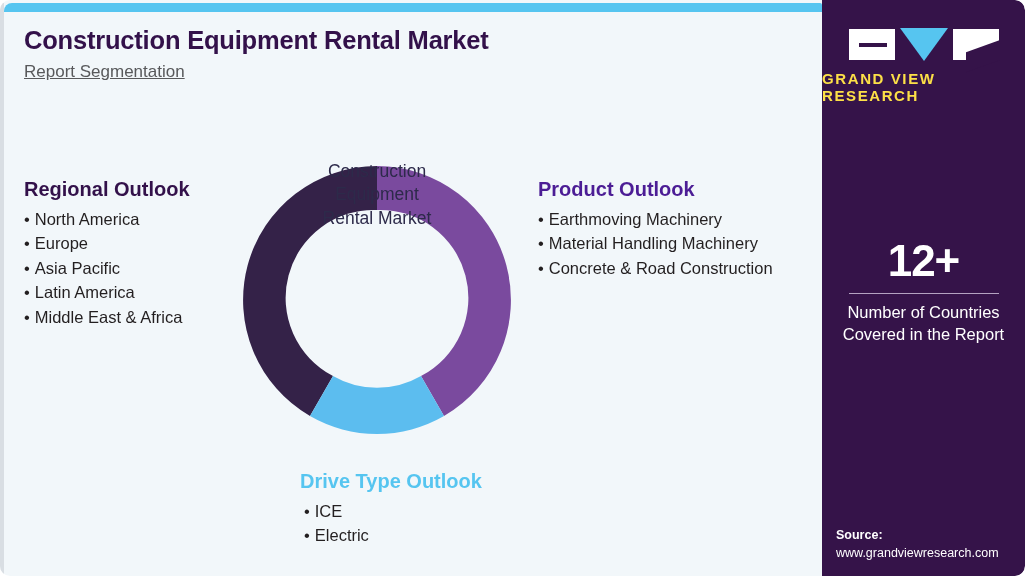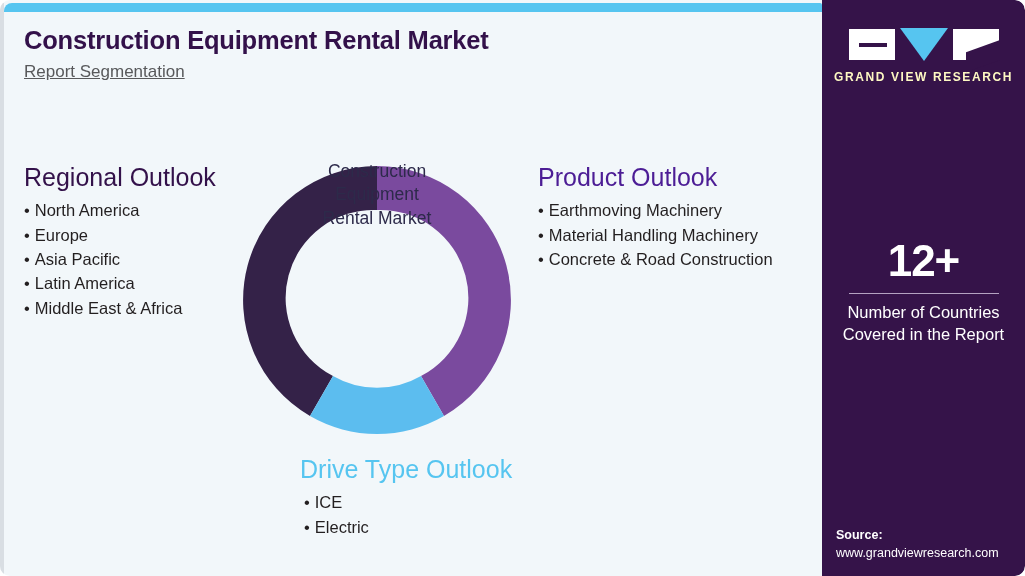--- a/index.html
+++ b/index.html
@@ -69,24 +69,24 @@
     transform-origin:right top;
   }
   .logo-v {
     width:0; height:0;
     border-left:24px solid transparent;
     border-right:24px solid transparent;
     border-top:33px solid #56c5f0;
   }
   .logo-text {
     margin-top:9px;
-    font-size:12px;
+    font-size:15px;
     font-weight:bold;
     letter-spacing:1.6px;
-    color:#fef9c3;
+    color:#fde047;
   }
   
   .stat-block {
     position:absolute;
     left:0; right:0; top:238px;
     text-align:center;
     padding:0 12px;
   }
   .stat-value {
     font-size:44px;
@@ -126,24 +126,25 @@
   .subtitle {
     margin-top:8px;
     font-size:17px;
     color:#58595b;
     line-height:1.2;
     text-decoration:underline;
   }
   
   .outlook { position:absolute; }
   .outlook-title {
-    font-size:25px;
-    font-weight:normal;
+    font-size:20px;
+    font-weight:bold;
     line-height:1.25;
     margin-bottom:5px;
+    margin-top:15px;
   }
   .outlook-list { list-style:none; }
   .outlook-list li {
     font-size:16.5px;
     color:#231f20;
     line-height:1.48;
     white-space:nowrap;
   }
   .outlook-list li:before {
     content:"\2022";

